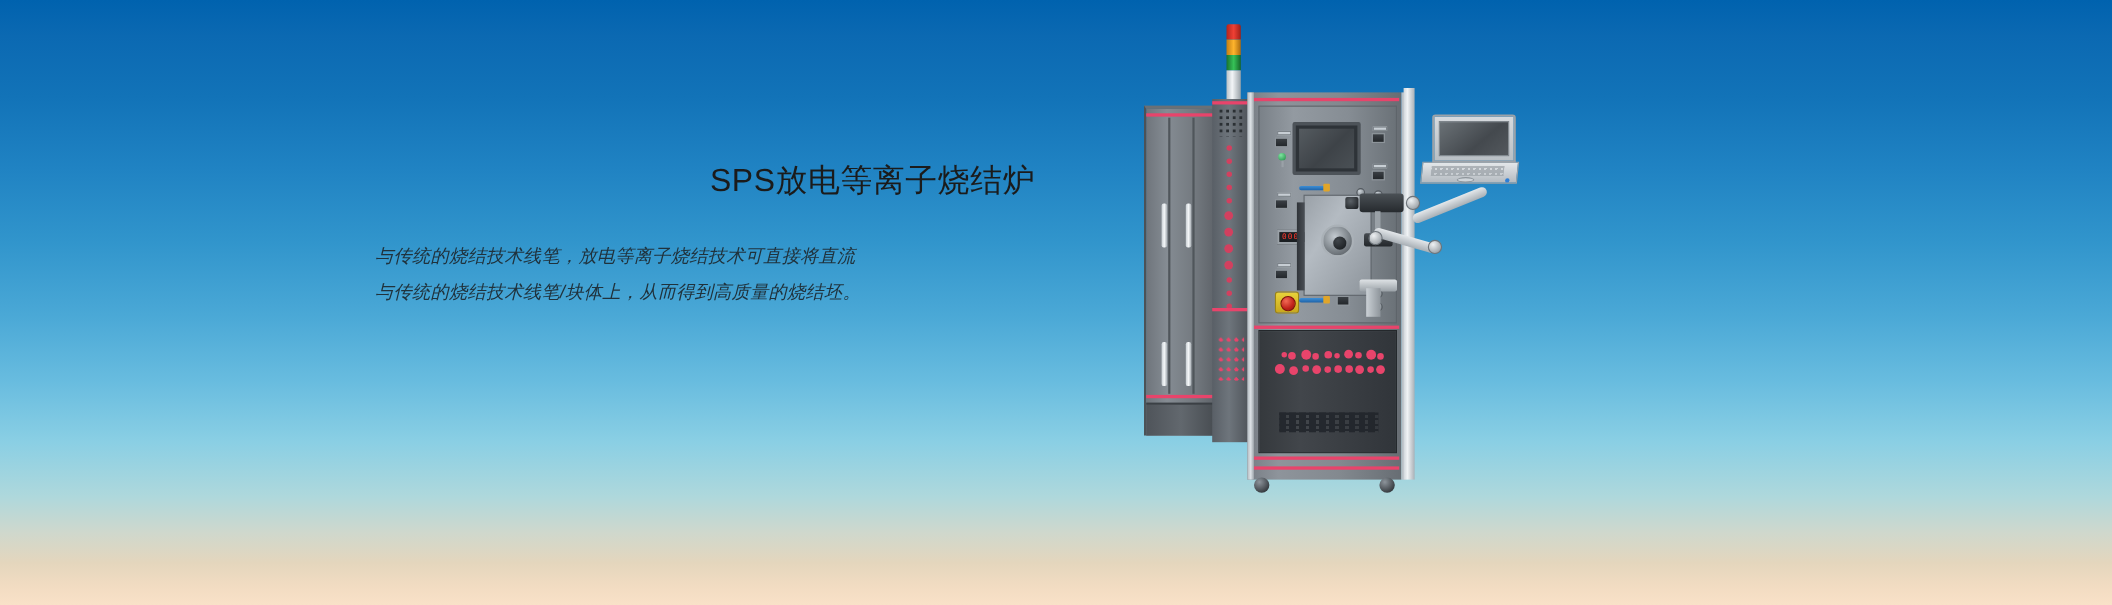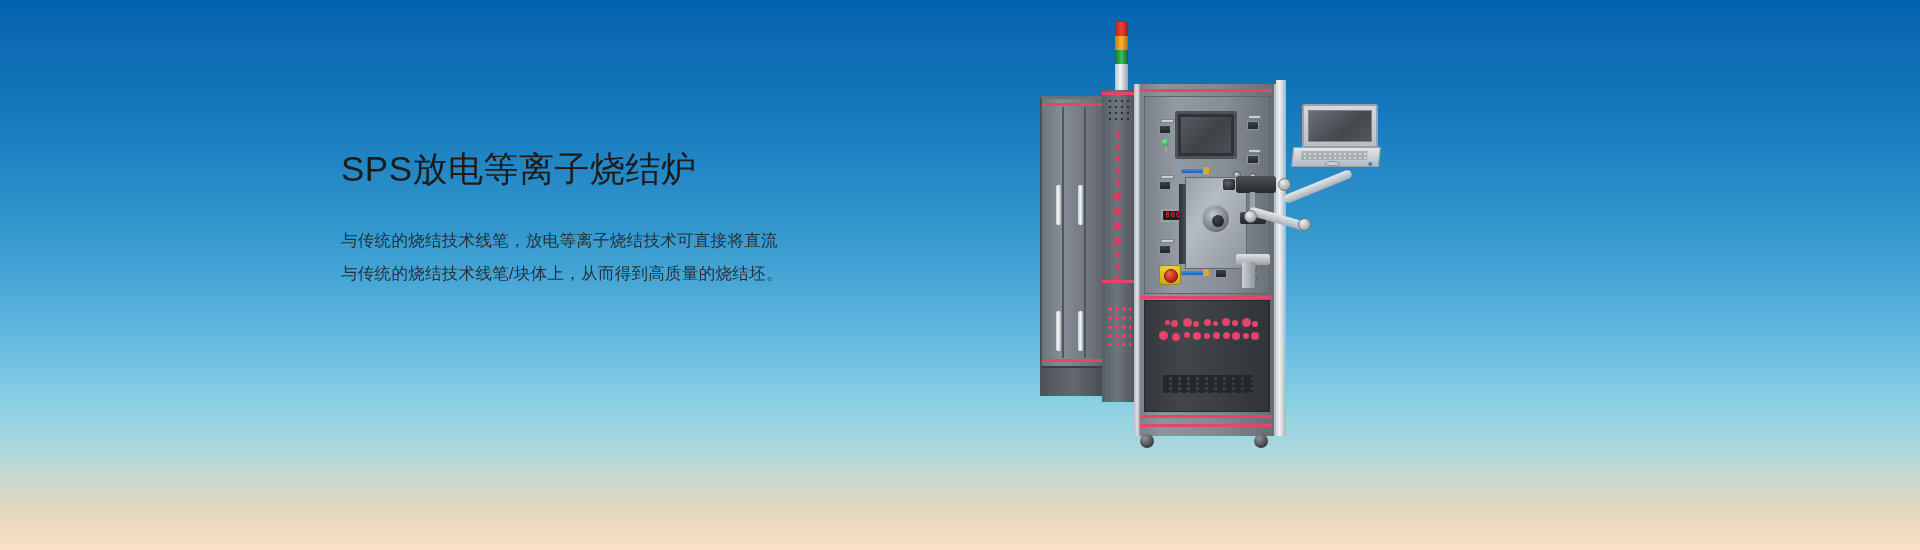--- a/index.html
+++ b/index.html
@@ -31,33 +31,35 @@
       #f9e1c8 100%);
   }
 
   
   .text-block {
     position:absolute;
     left:341px; top:148px;
     width:600px;
   }
   .headline {
-    font-size:35px;
+    font-size:29px;
     font-weight:400;
     color:#1b1b1b;
     letter-spacing:0.5px;
     line-height:1.2;
     white-space:nowrap;
+    text-align:right;
   }
   .subcopy {
     margin-top:34px;
     font-size:16.5px;
     color:#20323c;
     line-height:33px;
     letter-spacing:0.3px;
+    font-style:italic;
   }
   .subcopy .ln { display:block; white-space:nowrap; }
 
   
   .machine {
     position:absolute;
     left:1040px; top:22px;
     width:340px; height:412px;
   }
 

